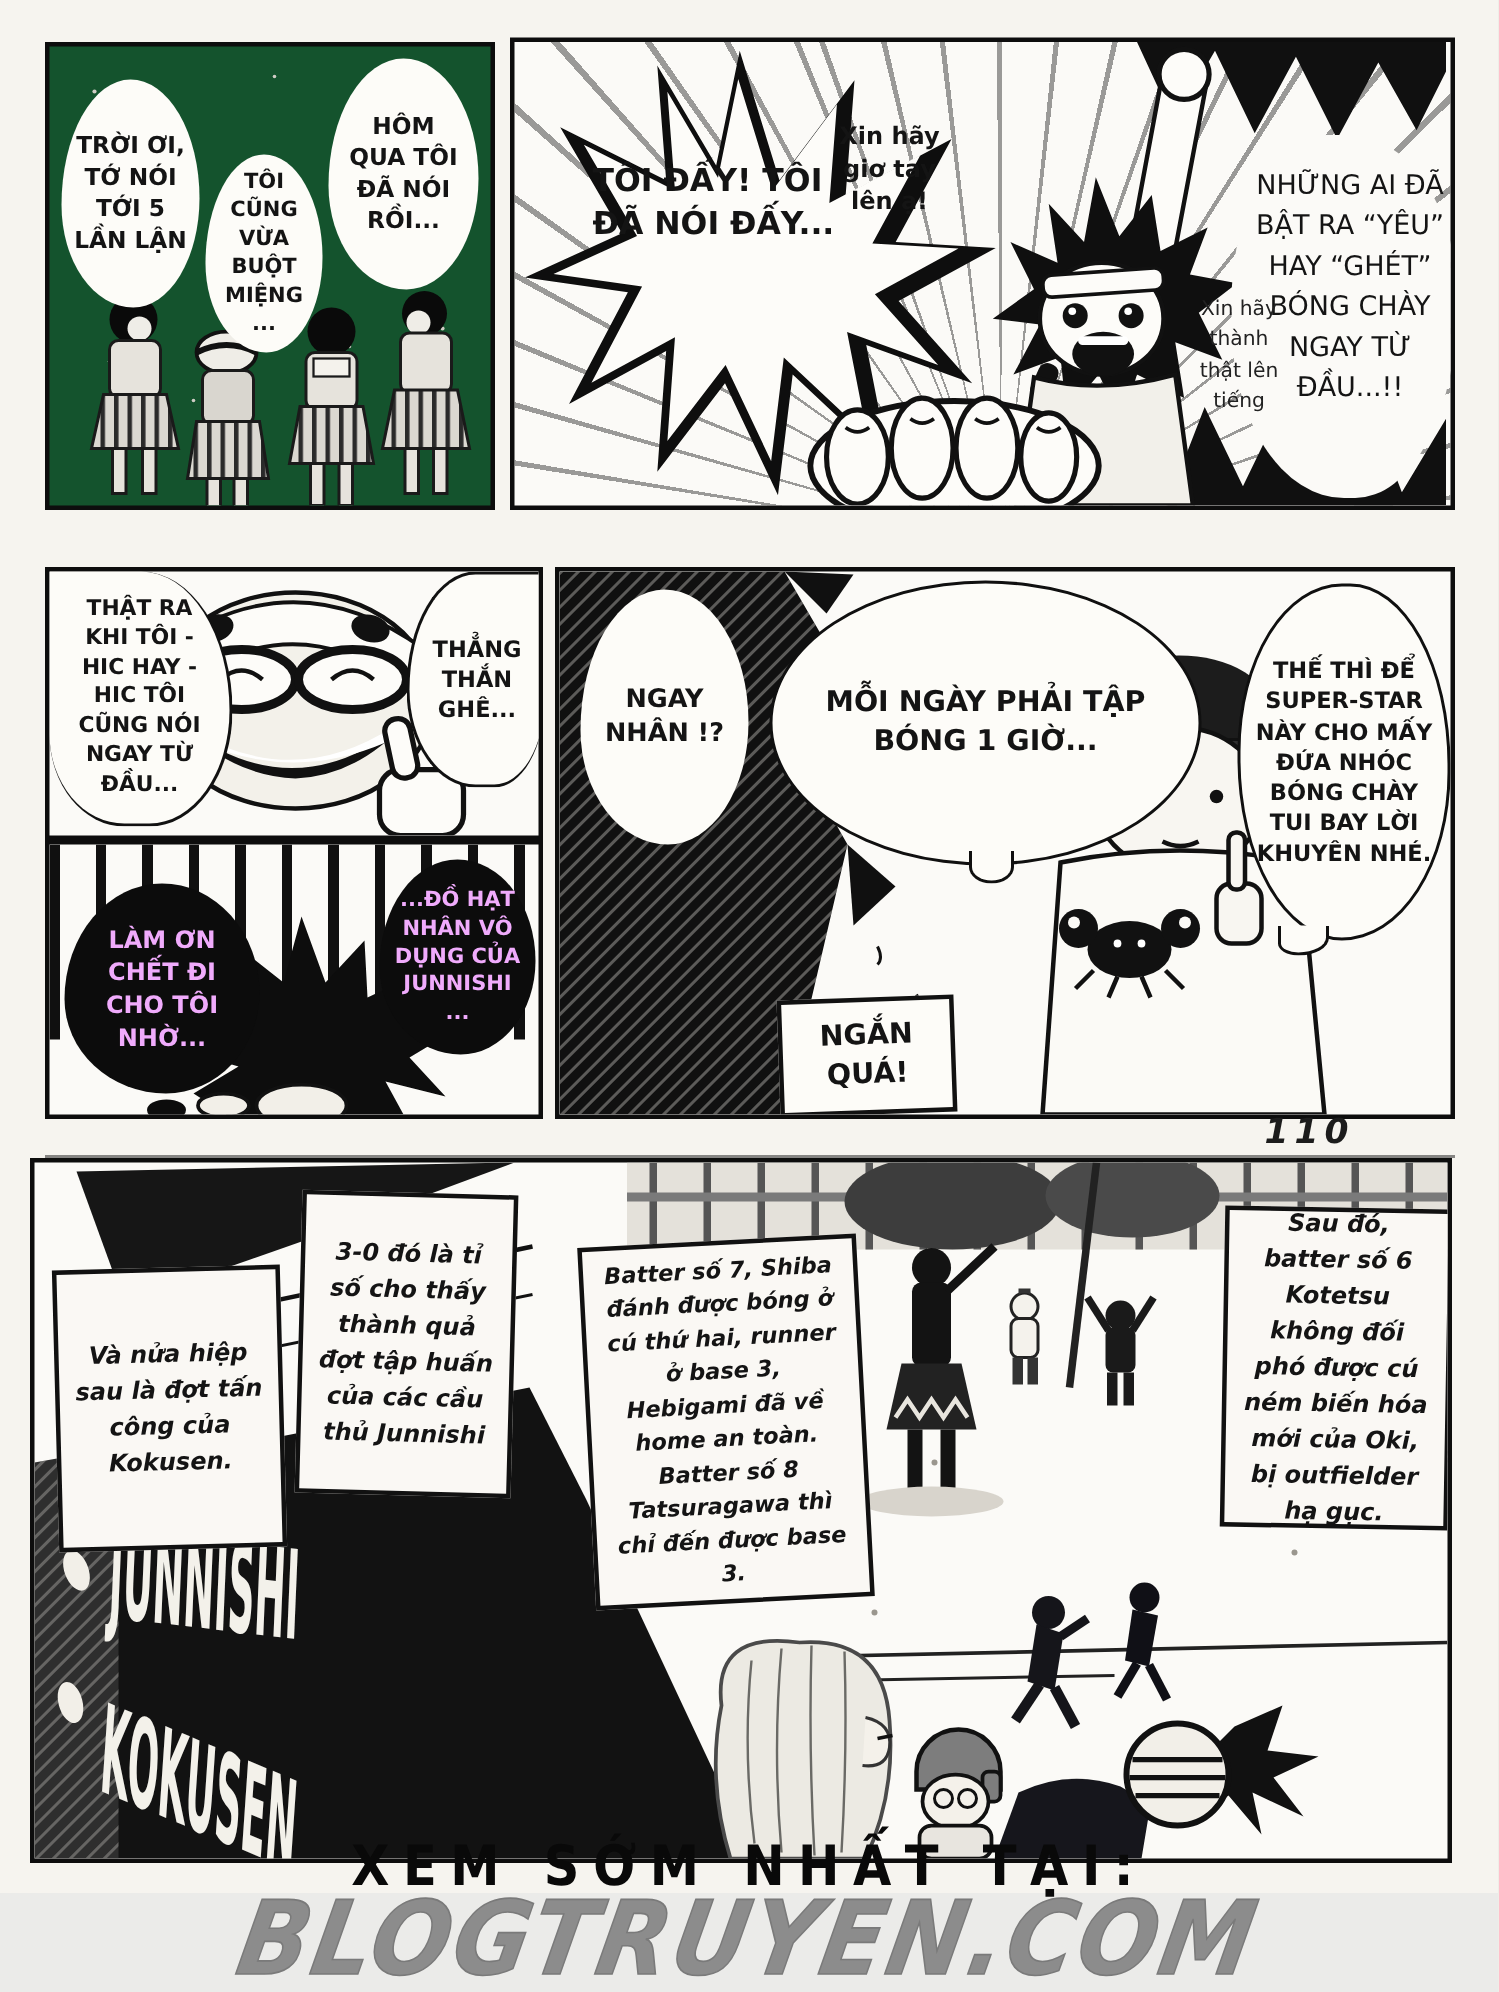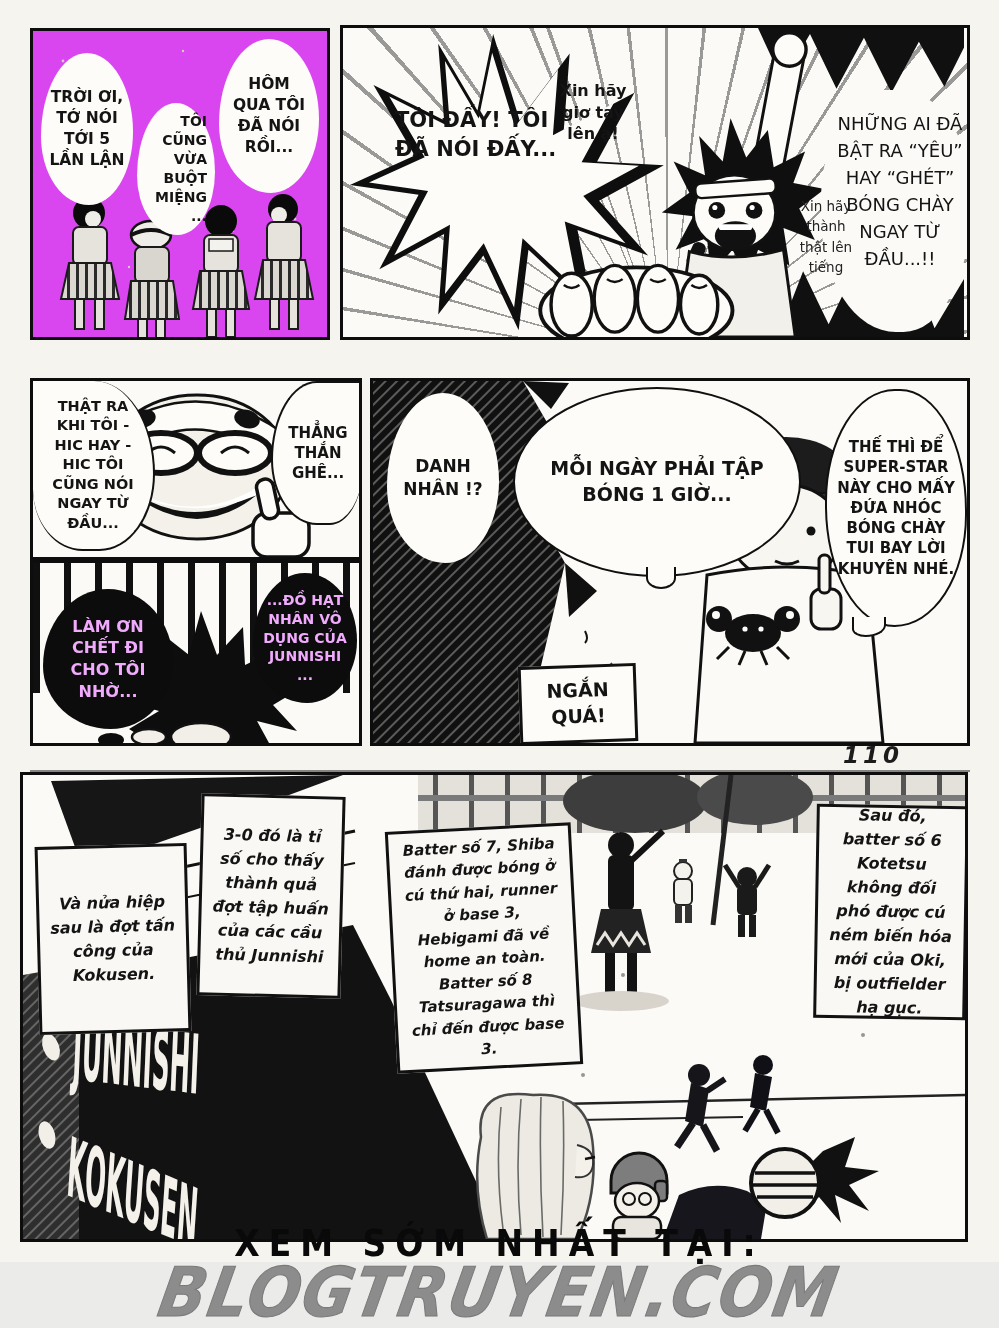--- a/index.html
+++ b/index.html
@@ -10,23 +10,23 @@
   .bubble{position:absolute;display:flex;align-items:center;justify-content:center;text-align:center;
           font-weight:700;color:#141414;padding:8px;box-sizing:border-box;z-index:4;line-height:1.35;}
   .wh{background:#fdfcf8;}
   .blk{background:#0c0c0c;color:#f0abfc;}
   .oval{border-radius:50% 50% 48% 52%/55% 52% 48% 45%;}
   .outlined{border:2.5px solid #101010;}
   .caption{position:absolute;display:flex;align-items:center;justify-content:center;text-align:center;
            background:#faf8f4;border:3px solid #111;font-weight:700;font-style:italic;line-height:1.5;
            padding:10px;box-sizing:border-box;z-index:5;}
   
-  #p1{left:30px;top:28px;width:300px;height:312px;background:#d946ef;}
+  #p1{left:30px;top:28px;width:300px;height:312px;background:#14532d;}
   #p1 .b1{left:8px;top:22px;width:92px;height:152px;font-size:15.5px;}
-  #p1 .b2{left:104px;top:72px;width:78px;height:132px;font-size:14px;text-align:right;}
+  #p1 .b2{left:104px;top:72px;width:78px;height:132px;font-size:14px;}
   #p1 .b3{left:186px;top:8px;width:100px;height:154px;font-size:15.5px;}
   
   #p2{left:340px;top:25px;width:630px;height:315px;}
   #p2 .speed{position:absolute;inset:0;background:repeating-conic-gradient(from -20deg at 52% 108%,rgba(15,15,15,.75) 0 .6deg,transparent .6deg 6.5deg);opacity:.55;}
   #p2 .burst-text{position:absolute;left:52px;top:78px;width:178px;font-size:21px;font-weight:800;
       text-align:left;z-index:5;line-height:1.4;}
   #p2 .raise{position:absolute;left:208px;top:52px;width:84px;font-size:16px;font-weight:700;text-align:center;
       z-index:5;line-height:1.35;}
   #p2 .shout-bg{position:absolute;left:478px;top:62px;width:150px;height:242px;background:#fbfaf7;
       border-radius:42% 48% 45% 50%/46% 44% 52% 48%;z-index:3;}
@@ -242,21 +242,21 @@
         </g>
         <g transform="translate(120,150)">
           <rect x="0" y="16" width="30" height="40" rx="10" fill="#f8f6f1" stroke="#111" stroke-width="3"></rect>
           <rect x="8" y="-18" width="11" height="38" rx="5" fill="#f8f6f1" stroke="#111" stroke-width="3"></rect>
         </g>
       </g>
       <g stroke="#111" stroke-width="2" fill="none">
         <path d="M212 250 q4 8 0 12 M238 282 q4 8 0 12 M206 300 q4 8 0 12"></path>
       </g>
     </svg>
-    <div class="bubble wh b1 oval">DANH NHÂN !?</div>
+    <div class="bubble wh b1 oval">NGAY NHÂN !?</div>
     <div class="bubble wh outlined b2">MỖI NGÀY PHẢI TẬP BÓNG 1 GIỜ...</div>
     <div class="bubble wh outlined b3">THẾ THÌ ĐỂ SUPER-STAR NÀY CHO MẤY ĐỨA NHÓC BÓNG CHÀY TUI BAY LỜI KHUYÊN NHÉ.</div>
     <div class="bubble wh b4">NGẮN QUÁ!</div>
   </section>
 
   <section class="panel" id="p5">
     <div class="fence"></div>
     <svg class="art" viewBox="0 0 326 180">
       <polygon fill="#0d0d0d" points="168,48 184,92 210,64 212,102 246,86 236,118 270,124 240,142 264,168 224,158 236,180 118,180 96,166 126,148 92,138 124,122 98,96 134,108 128,70 156,92"></polygon>
       <ellipse cx="168" cy="174" rx="30" ry="14" fill="#f2efe8" stroke="#111" stroke-width="2.5"></ellipse>

